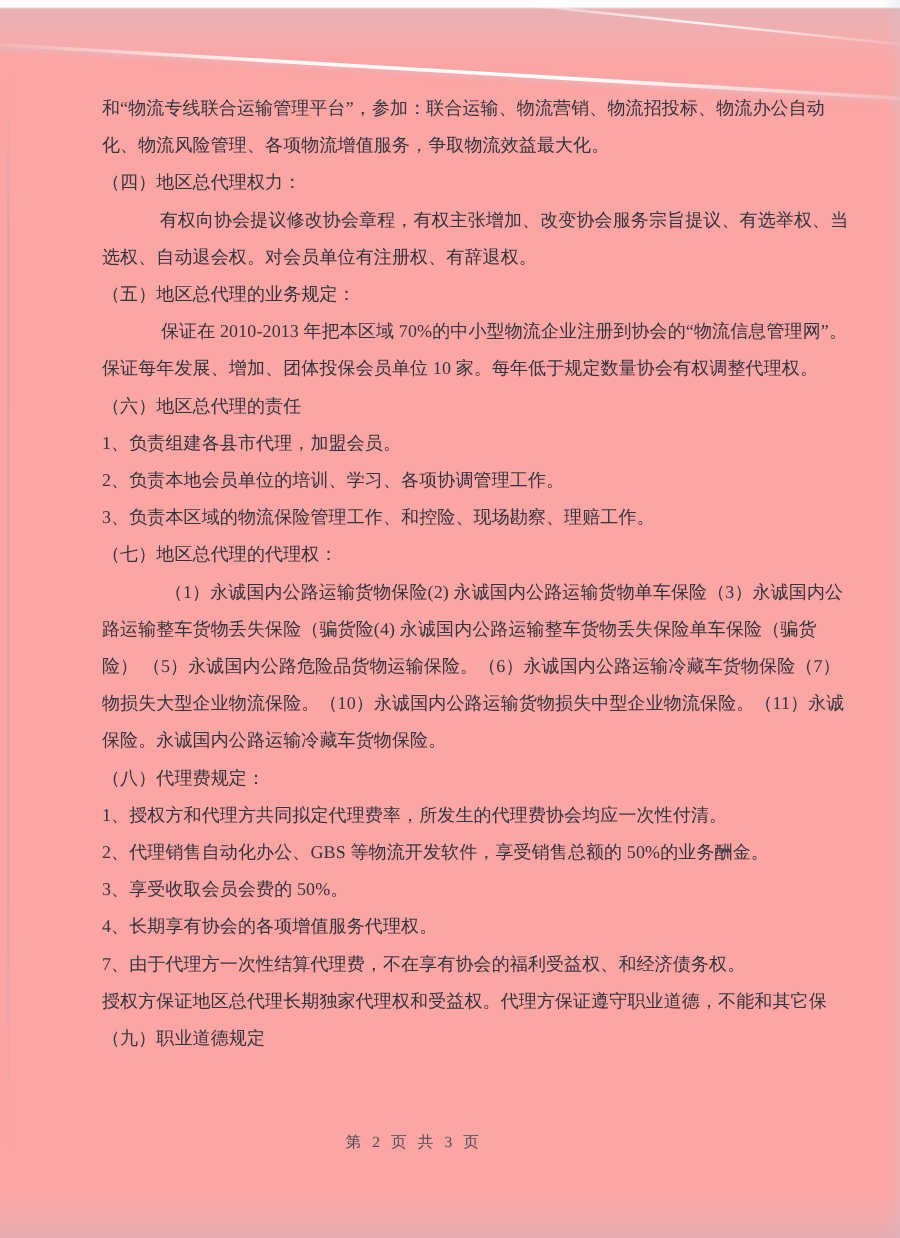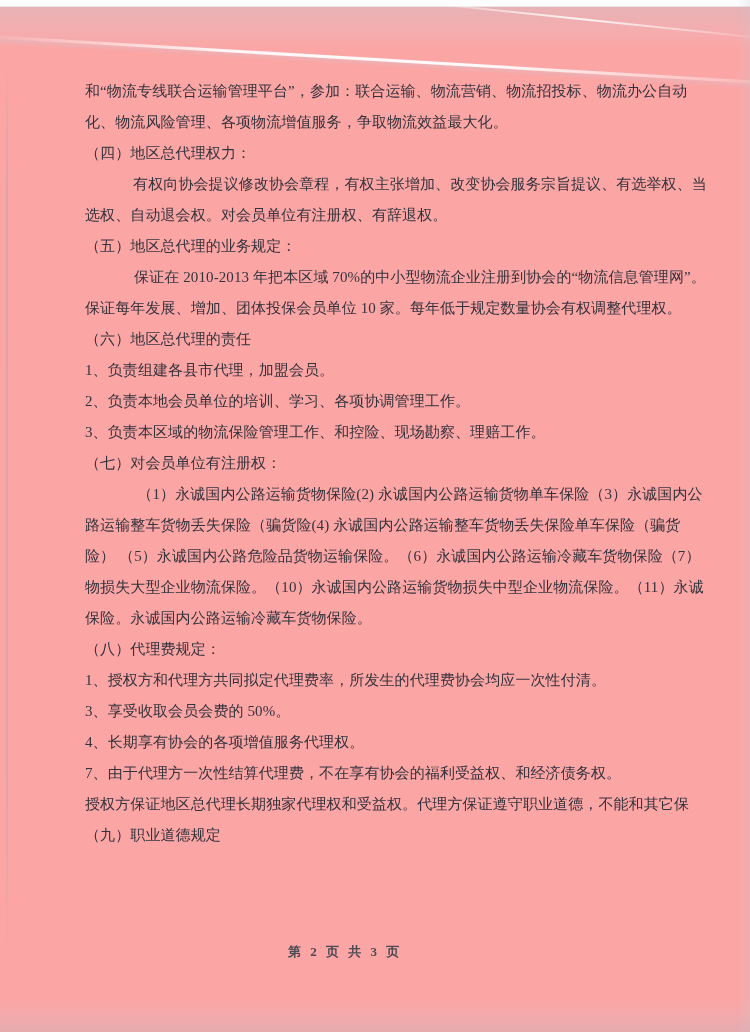--- a/index.html
+++ b/index.html
@@ -92,21 +92,20 @@
   }
   .footer {
     position: absolute;
     left: 0;
     top: 943px;
     width: 690px;
     text-align: center;
     font-size: 13px;
     letter-spacing: 3px;
     color: #4b4a54;
-    font-weight: bold;
   }
 </style>
 </head>
 <body>
 
 <div class="page">
   <div class="shade-top-white"></div>
   <div class="shade-top"></div>
   <div class="crease"></div>
   <div class="crease2"></div>
@@ -120,28 +119,29 @@
       <div class="line">（四）地区总代理权力：</div>
       <div class="line indent">有权向协会提议修改协会章程，有权主张增加、改变协会服务宗旨提议、有选举权、当</div>
       <div class="line">选权、自动退会权。对会员单位有注册权、有辞退权。</div>
       <div class="line">（五）地区总代理的业务规定：</div>
       <div class="line indent">保证在 2010-2013 年把本区域 70%的中小型物流企业注册到协会的“物流信息管理网”。</div>
       <div class="line">保证每年发展、增加、团体投保会员单位 10 家。每年低于规定数量协会有权调整代理权。</div>
       <div class="line">（六）地区总代理的责任</div>
       <div class="line">1、负责组建各县市代理，加盟会员。</div>
       <div class="line">2、负责本地会员单位的培训、学习、各项协调管理工作。</div>
       <div class="line">3、负责本区域的物流保险管理工作、和控险、现场勘察、理赔工作。</div>
-      <div class="line">（七）对会员单位有注册权：</div>
+      <div class="line">（七）地区总代理的代理权：</div>
       <div class="line indent">（1）永诚国内公路运输货物保险(2) 永诚国内公路运输货物单车保险（3）永诚国内公</div>
       <div class="line">路运输整车货物丢失保险（骗货险(4) 永诚国内公路运输整车货物丢失保险单车保险（骗货</div>
       <div class="line">险） （5）永诚国内公路危险品货物运输保险。（6）永诚国内公路运输冷藏车货物保险（7）</div>
       <div class="line">物损失大型企业物流保险。（10）永诚国内公路运输货物损失中型企业物流保险。（11）永诚</div>
       <div class="line">保险。永诚国内公路运输冷藏车货物保险。</div>
       <div class="line">（八）代理费规定：</div>
       <div class="line">1、授权方和代理方共同拟定代理费率，所发生的代理费协会均应一次性付清。</div>
+      <div class="line">2、代理销售自动化办公、GBS 等物流开发软件，享受销售总额的 50%的业务酬金。</div>
       <div class="line">3、享受收取会员会费的 50%。</div>
       <div class="line">4、长期享有协会的各项增值服务代理权。</div>
       <div class="line">7、由于代理方一次性结算代理费，不在享有协会的福利受益权、和经济债务权。</div>
       <div class="line">授权方保证地区总代理长期独家代理权和受益权。代理方保证遵守职业道德，不能和其它保</div>
       <div class="line">（九）职业道德规定</div>
     </div>
 
   <div class="footer">第 2 页 共 3 页</div>
 </div>
 

